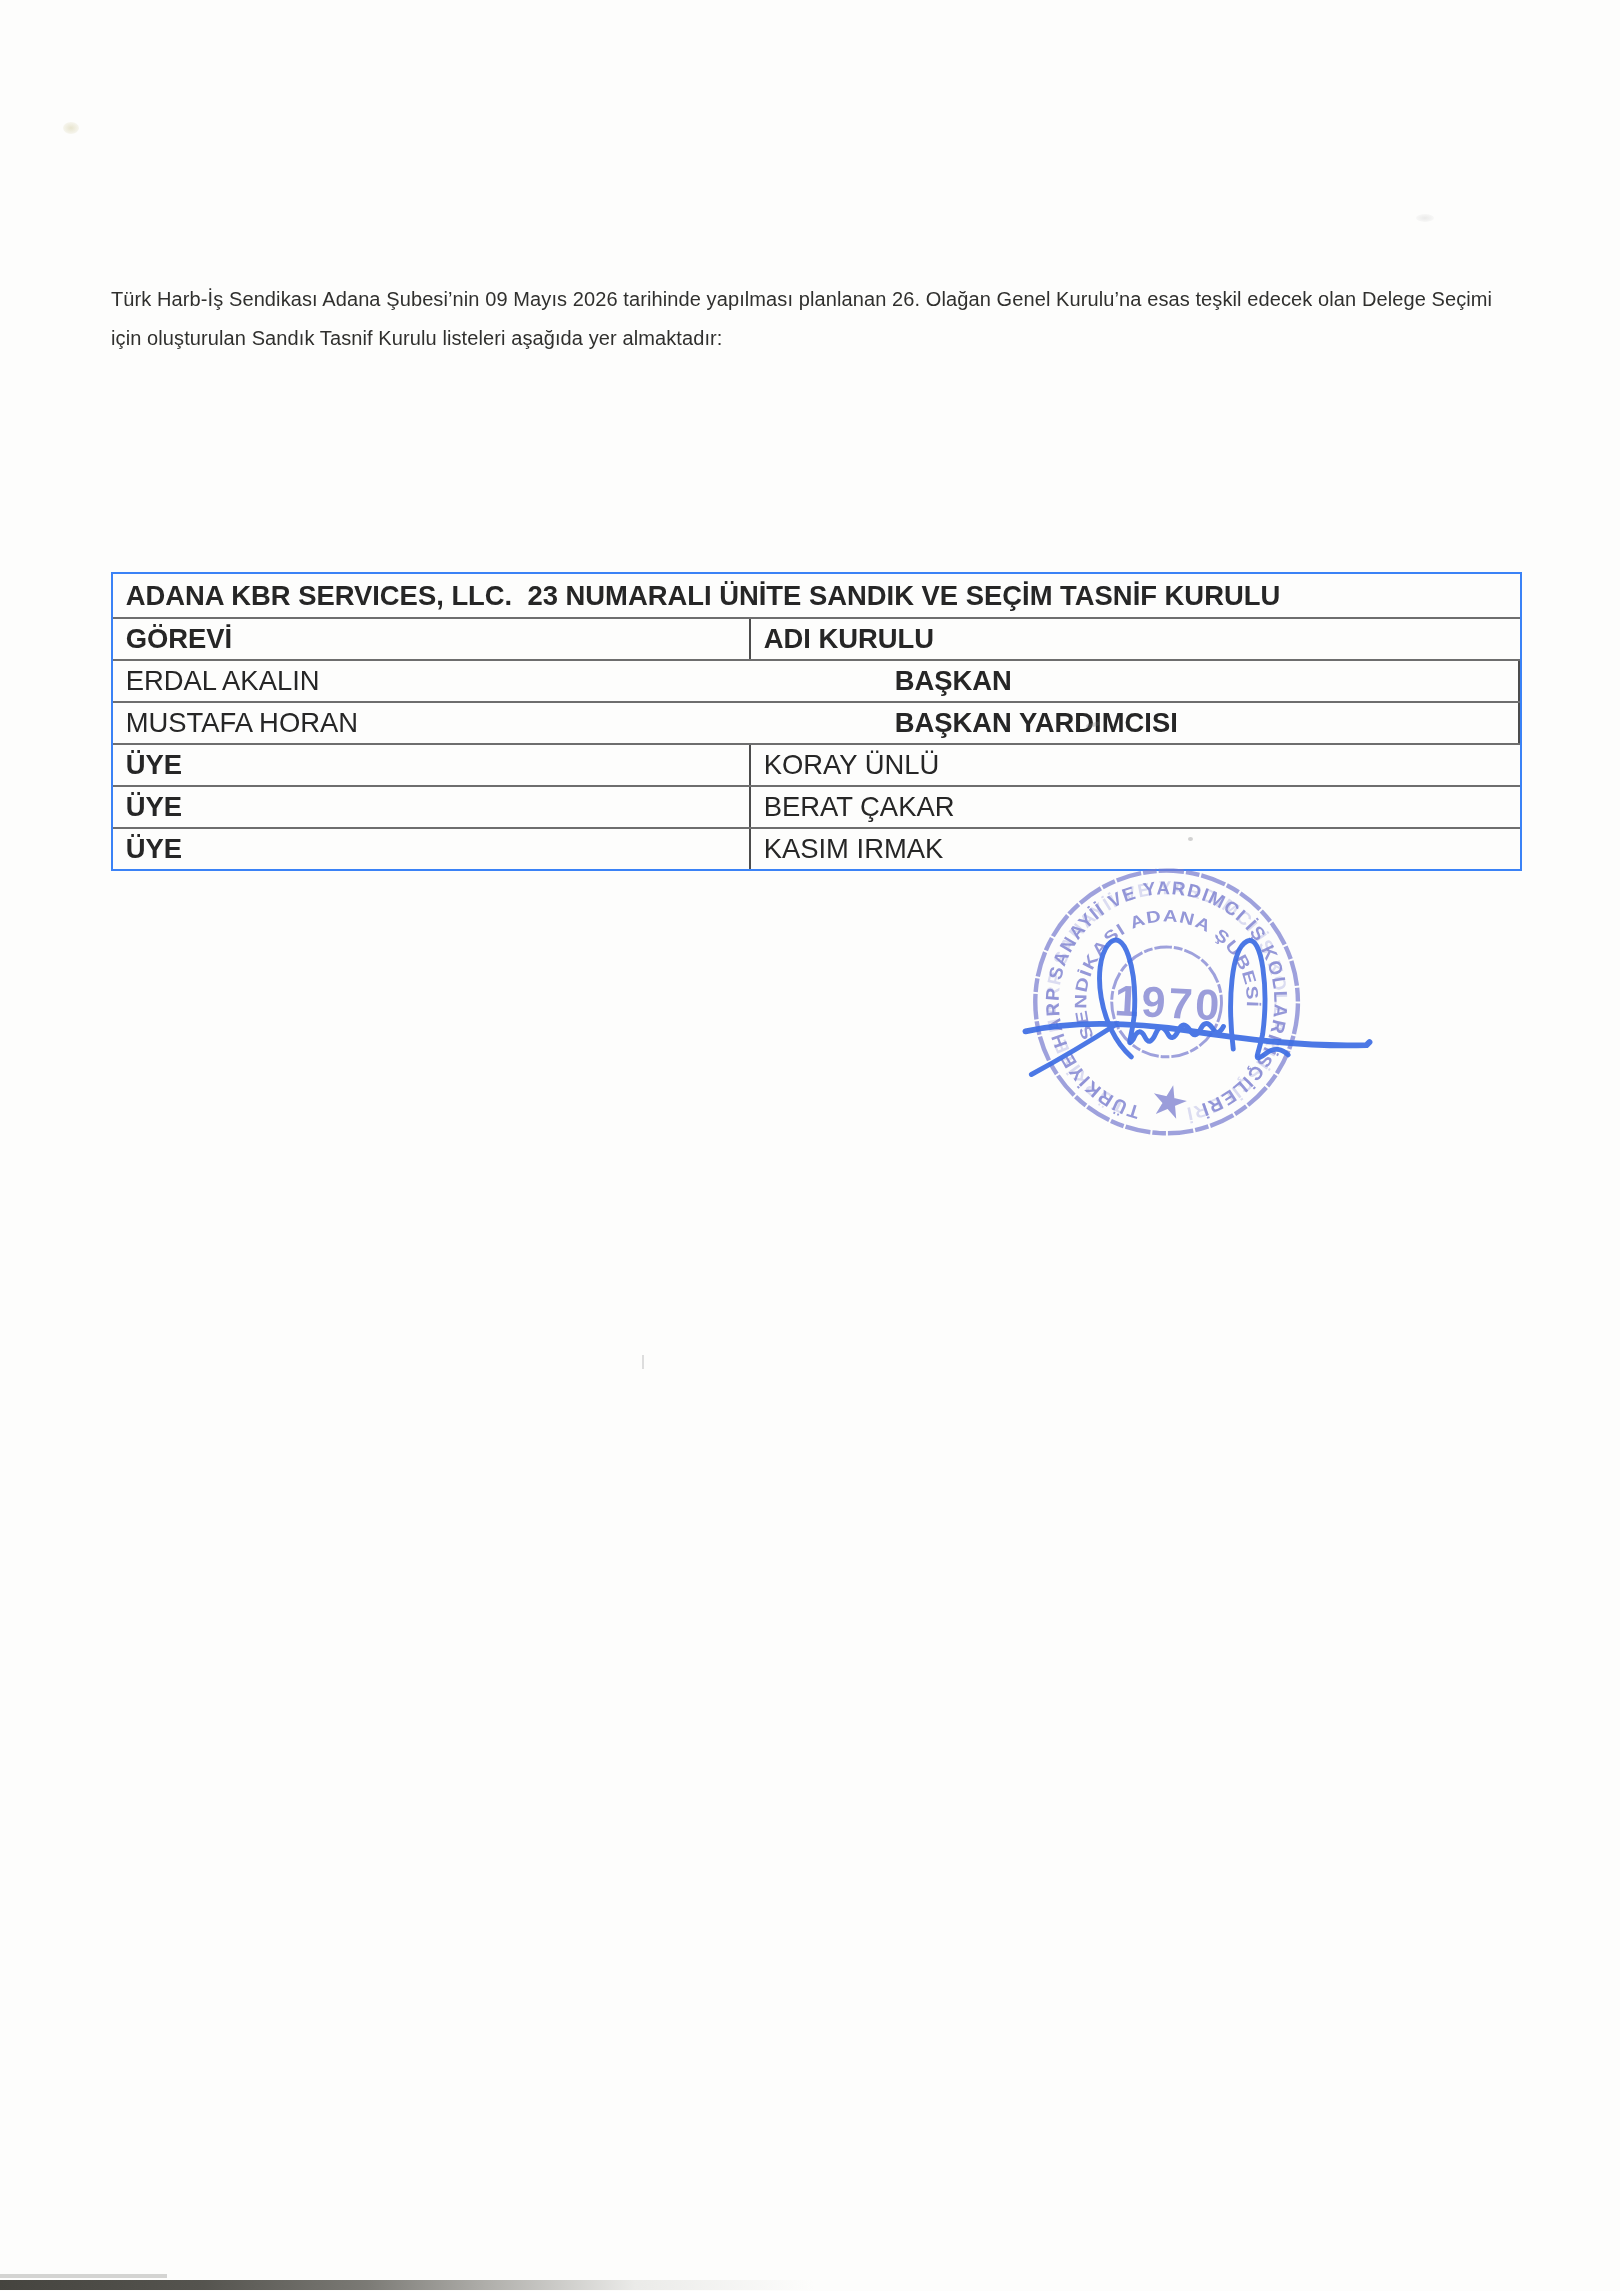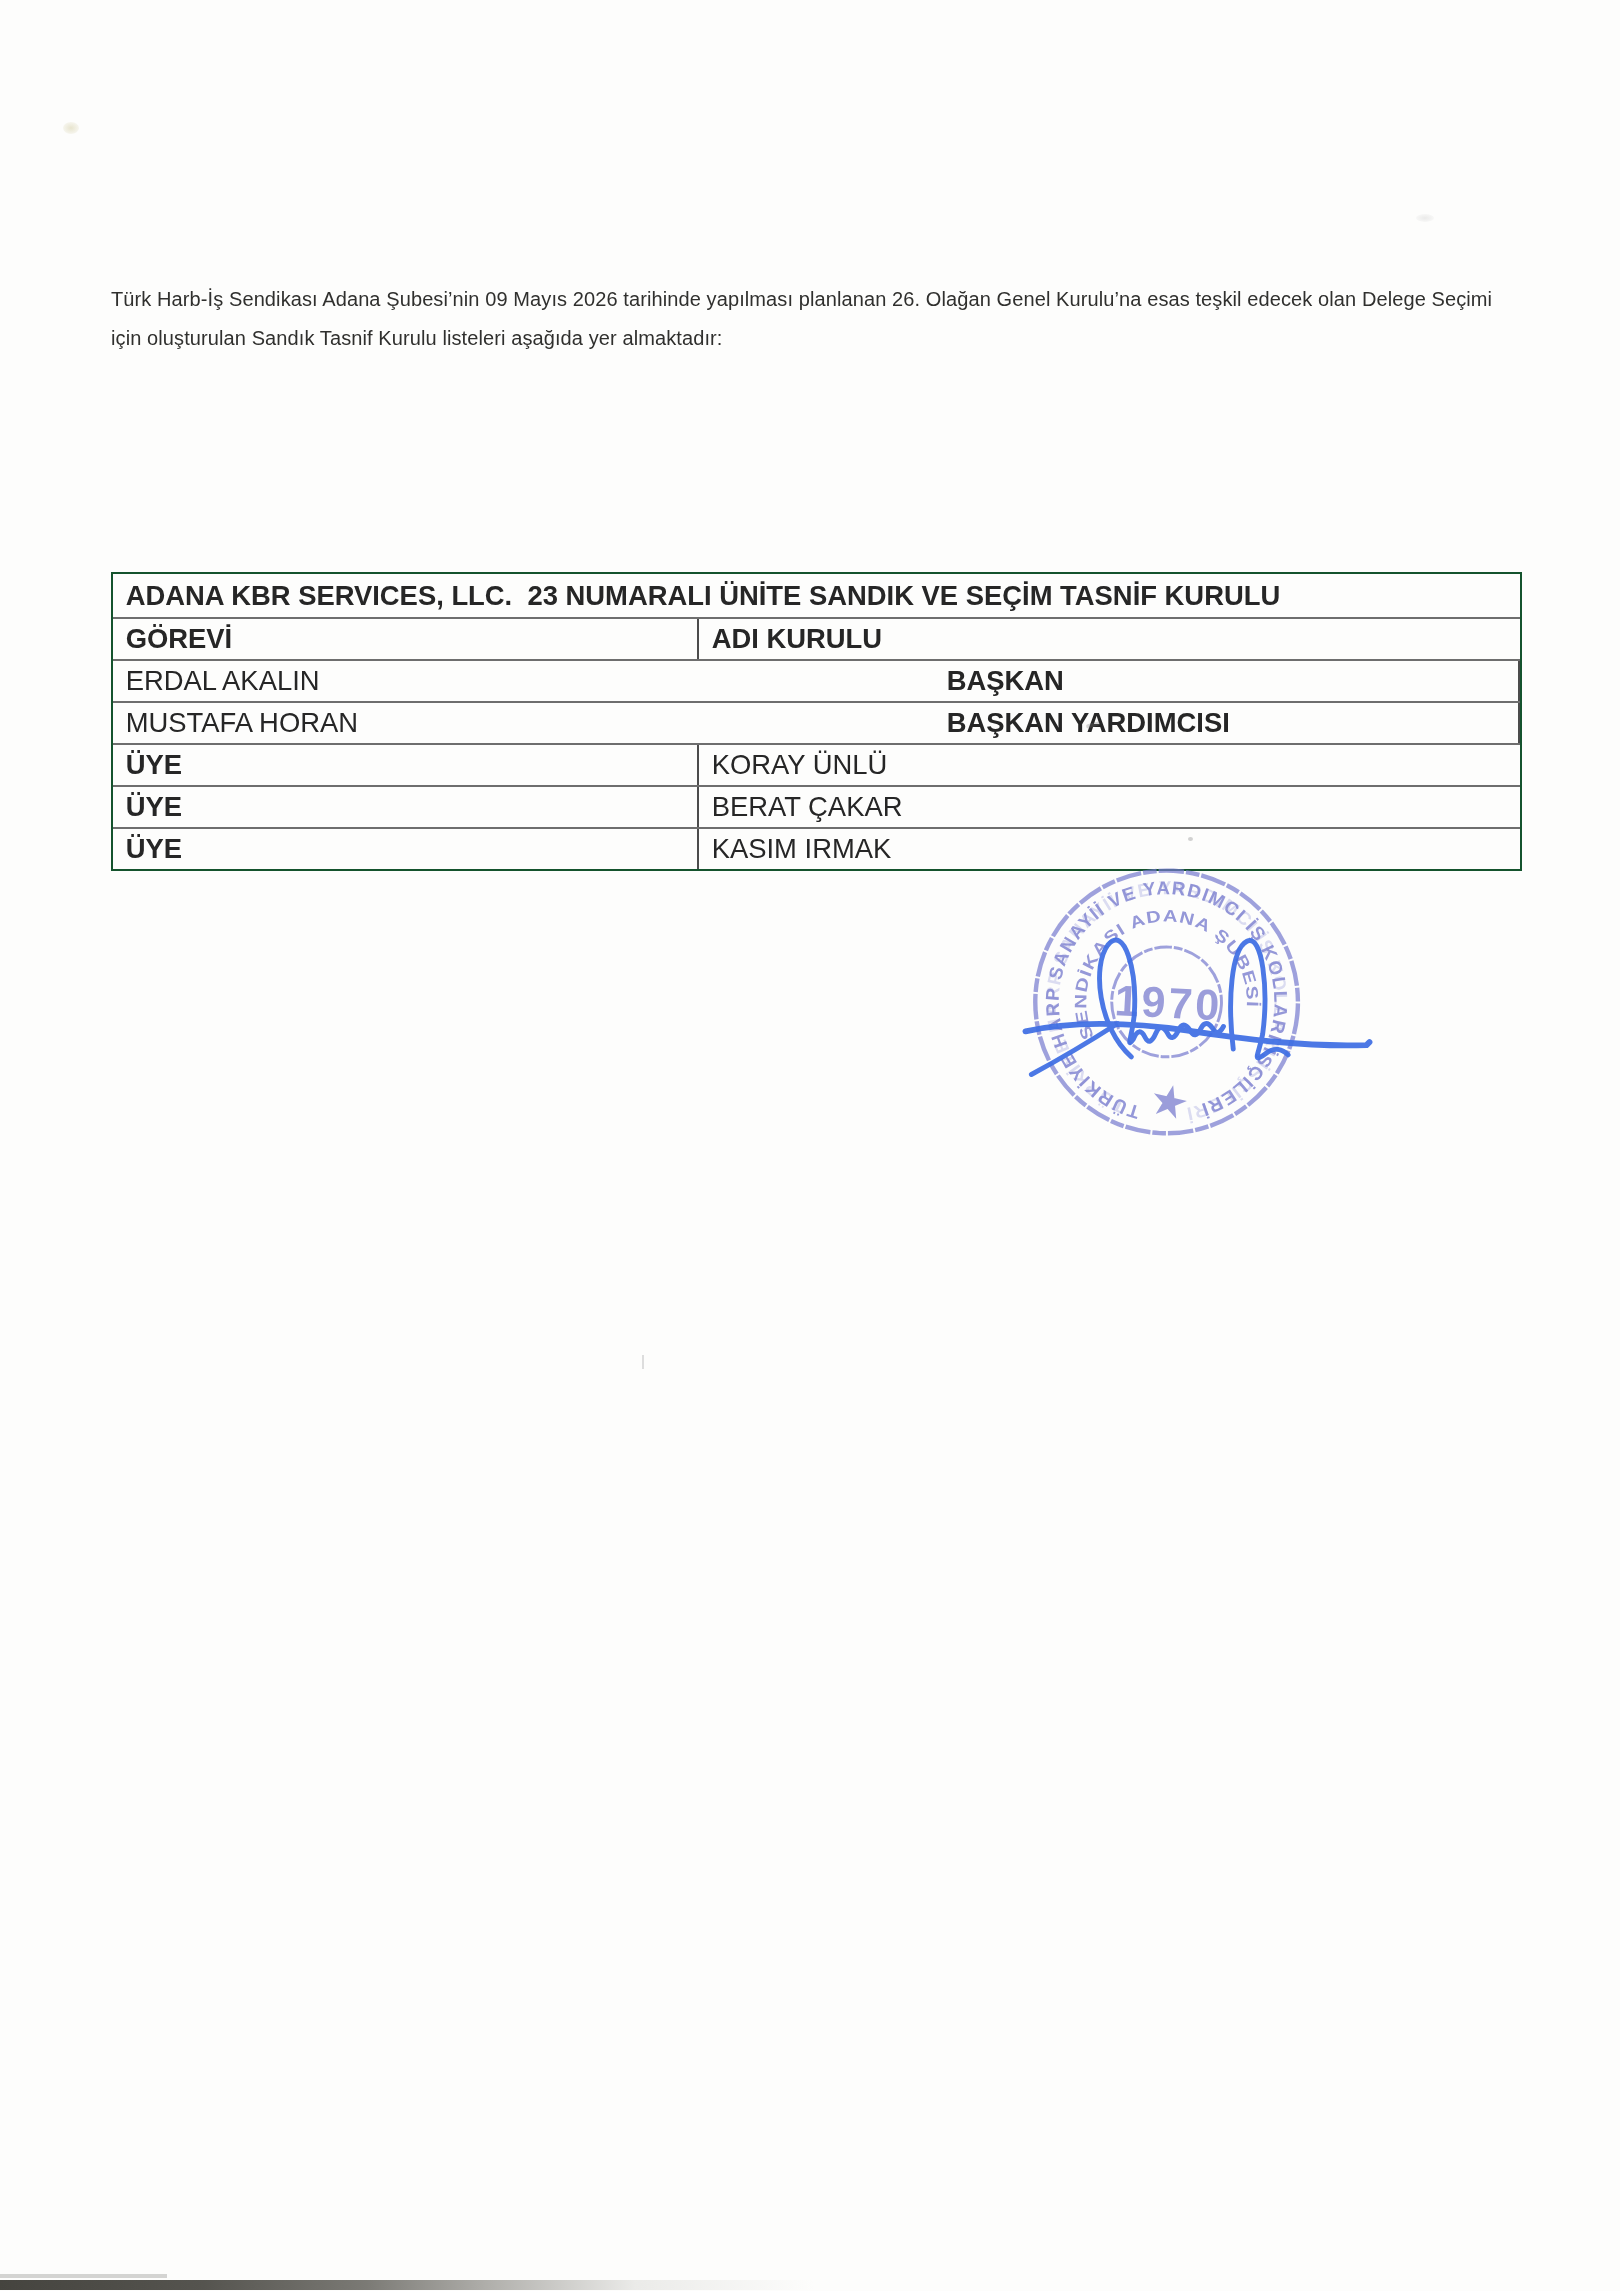--- a/index.html
+++ b/index.html
@@ -8,32 +8,32 @@
     background:#fdfdfc; overflow:hidden;
     font-family:"Liberation Sans", sans-serif;
   }
   .intro {
     position:absolute; left:111px; top:280px; width:1416px;
     font-size:20px; line-height:39px; color:#30302e; letter-spacing:0.1px;
     margin:0;
   }
   .committee-table {
     position:absolute; left:111px; top:572px; width:1411px;
-    border:2px solid #14532d; box-sizing:border-box; color:#262626;
+    border:2px solid #3b82f6; box-sizing:border-box; color:#262626;
     background:transparent;
   }
   .trow { display:flex; height:42px; border-top:2px solid #6e6e6e; box-sizing:border-box; }
   .trow.first { border-top:none; height:43px; }
   .cell {
     padding-left:12.7px; box-sizing:border-box; display:flex; align-items:center;
     font-size:27.4px; white-space:pre-wrap; overflow:hidden;
   }
   .cell.bold { font-weight:bold; }
   .c-title { width:100%; }
-  .c1 { width:586px; flex:none; border-right:2px solid #4c4c4c; height:100%;text-align:right; }
+  .c1 { width:638px; flex:none; border-right:2px solid #4c4c4c; height:100%;text-align:right; }
   .c2 { flex:1; height:100%; }
   .stamp-area { position:absolute; left:1000px; top:841px; width:392px; height:318px; }
   .stamp-text { font-family:"Liberation Sans", sans-serif; font-weight:bold; }
   .artifact { position:absolute; pointer-events:none; }
   .speck-tl { left:63px; top:122px; width:15.7px; height:11.8px; border-radius:50%;
     background:radial-gradient(ellipse at center, rgba(205,198,150,0.45), rgba(205,198,150,0)); }
   .smudge-tr { left:1416px; top:214px; width:17.6px; height:7.8px; border-radius:50%;
     background:radial-gradient(ellipse at center, rgba(185,185,185,0.28), rgba(185,185,185,0)); }
   .tilde-mark { left:1086px; top:723px; width:13.7px; height:3.9px; border-radius:2.9px;
     background:rgba(120,120,120,0.30); transform:rotate(-15deg); }

